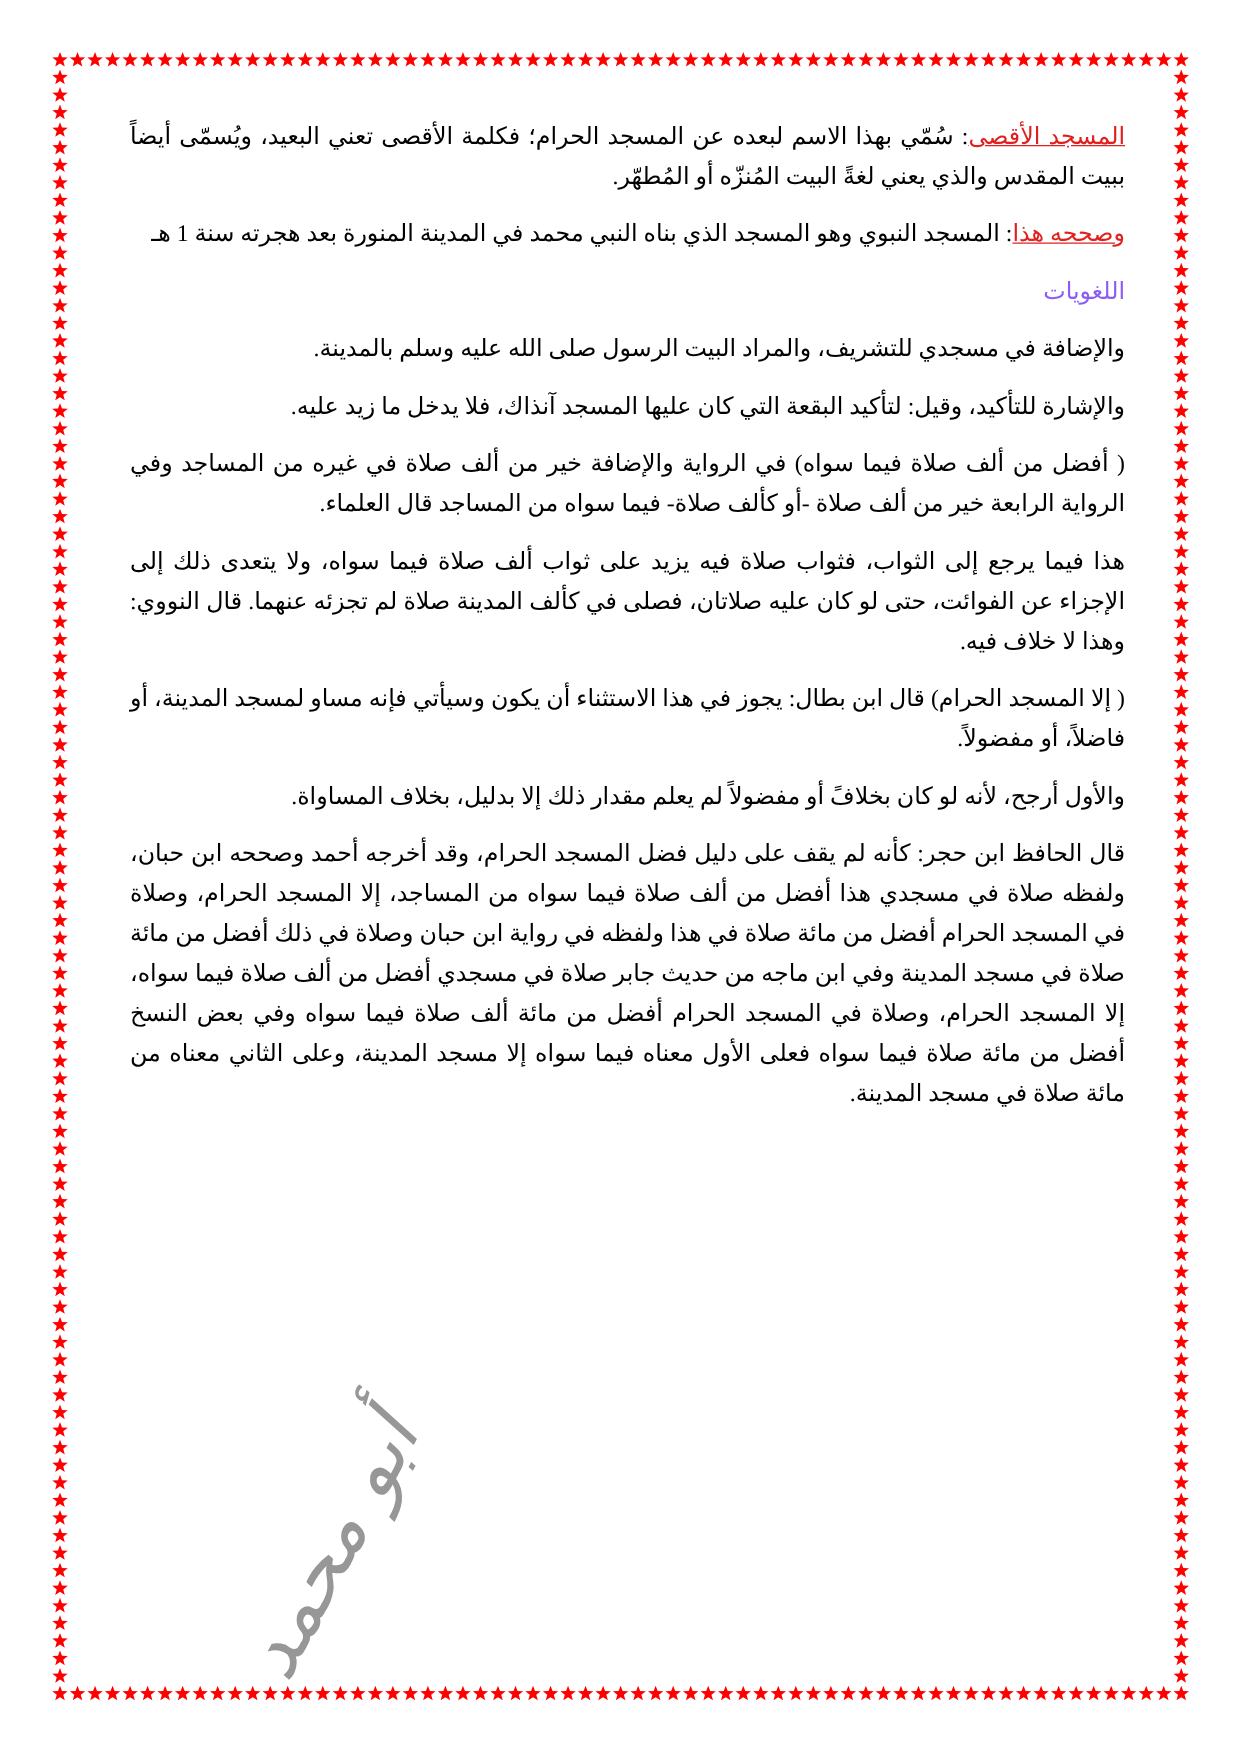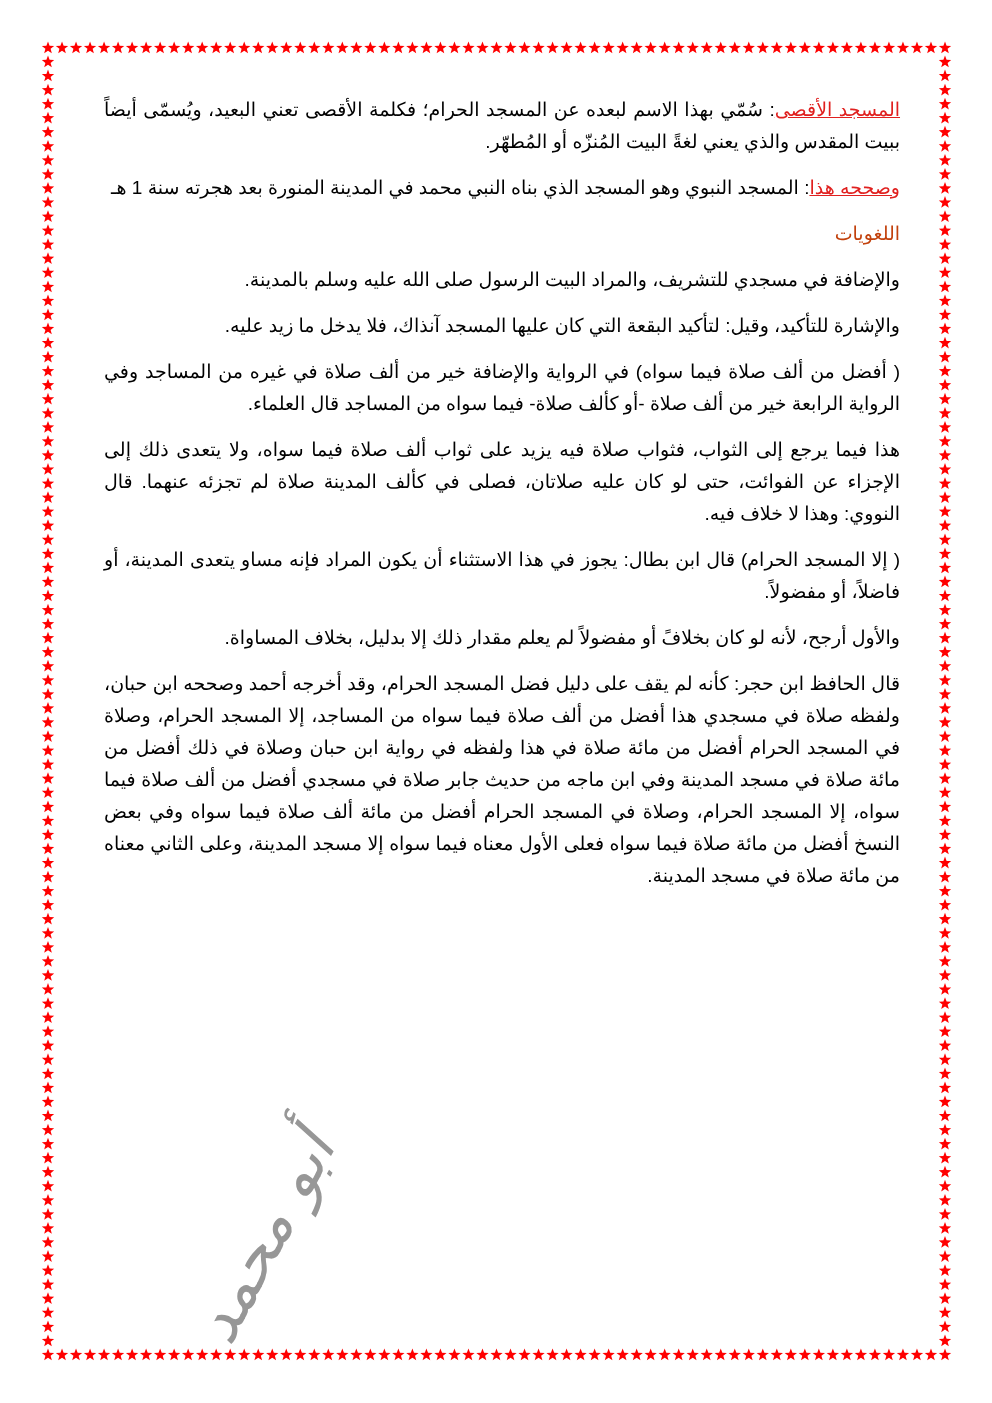--- a/index.html
+++ b/index.html
@@ -7,28 +7,28 @@
     .page { position: absolute; left: 0; top: 0; width: 992px; height: 1403px; background: #fff; }
     .border-svg { position: absolute; left: 0; top: 0; width: 992px; height: 1403px; pointer-events: none; }
     .content {
       position: absolute;
       left: 104px;
       top: 94px;
       width: 796px;
       direction: rtl;
       text-align: justify;
       text-align-last: right;
-      font-family: Liberation Sans, sans-serif;
+      font-family: Liberation Serif, serif;
       font-size: 19px;
       line-height: 32px;
       color: #000;
     }
     .content p { margin: 0 0 14px 0; }
     .term { color: #e0201f; text-decoration: underline; text-decoration-color: #e0201f; }
-    .section-heading { color: #c2410c; margin: 10px 0 14px 0; }
+    .section-heading { color: #8b5cf6; margin: 10px 0 14px 0; }
     .watermark {
       position: absolute;
       left: 150px;
       top: 1200px;
       font-family: "DejaVu Serif", serif;
       font-style: italic;
       font-size: 62px;
       color: #8c8c8c;
       transform: rotate(-62deg);
       transform-origin: center;
@@ -363,19 +363,19 @@
     <p><span class="term">المسجد الأقصى</span><span>: سُمّي بهذا الاسم لبعده عن المسجد الحرام؛ فكلمة الأقصى تعني البعيد، ويُسمّى أيضاً ببيت المقدس والذي يعني لغةً البيت المُنزّه أو المُطهّر.</span></p>
 
     <p><span class="term">وصححه هذا</span><span>: المسجد النبوي وهو المسجد الذي بناه النبي محمد في المدينة المنورة بعد هجرته سنة 1 هـ</span></p>
 
     <p class="section-heading">اللغويات</p>
 
     <p>والإضافة في مسجدي للتشريف، والمراد البيت الرسول صلى الله عليه وسلم بالمدينة.</p>
     <p>والإشارة للتأكيد، وقيل: لتأكيد البقعة التي كان عليها المسجد آنذاك، فلا يدخل ما زيد عليه.</p>
     <p>( أفضل من ألف صلاة فيما سواه) في الرواية والإضافة خير من ألف صلاة في غيره من المساجد وفي الرواية الرابعة خير من ألف صلاة -أو كألف صلاة- فيما سواه من المساجد قال العلماء.</p>
     <p>هذا فيما يرجع إلى الثواب، فثواب صلاة فيه يزيد على ثواب ألف صلاة فيما سواه، ولا يتعدى ذلك إلى الإجزاء عن الفوائت، حتى لو كان عليه صلاتان، فصلى في كألف المدينة صلاة لم تجزئه عنهما.  قال النووي: وهذا لا خلاف فيه.</p>
-    <p>( إلا المسجد الحرام) قال ابن بطال: يجوز في هذا الاستثناء أن يكون المراد فإنه مساو يتعدى المدينة، أو فاضلاً، أو مفضولاً.</p>
+    <p>( إلا المسجد الحرام) قال ابن بطال: يجوز في هذا الاستثناء أن يكون وسيأتي فإنه مساو لمسجد المدينة، أو فاضلاً، أو مفضولاً.</p>
     <p>والأول أرجح، لأنه لو كان بخلافً أو مفضولاً لم يعلم مقدار ذلك إلا بدليل، بخلاف المساواة.</p>
     <p>قال الحافظ ابن حجر: كأنه لم يقف على دليل فضل المسجد الحرام، وقد أخرجه أحمد وصححه ابن حبان، ولفظه صلاة في مسجدي هذا أفضل من ألف صلاة فيما سواه من المساجد، إلا المسجد الحرام، وصلاة في المسجد الحرام أفضل من مائة صلاة في هذا ولفظه في رواية ابن حبان وصلاة في ذلك أفضل من مائة صلاة في مسجد المدينة وفي ابن ماجه من حديث جابر صلاة في مسجدي أفضل من ألف صلاة فيما سواه، إلا المسجد الحرام، وصلاة في المسجد الحرام أفضل من مائة ألف صلاة فيما سواه وفي بعض النسخ أفضل من مائة صلاة فيما سواه فعلى الأول معناه فيما سواه إلا مسجد المدينة، وعلى الثاني معناه من مائة صلاة في مسجد المدينة.</p>
   </div>
 
   <div class="watermark">أبو محمد</div>
 </div>
 
 </body></html>

